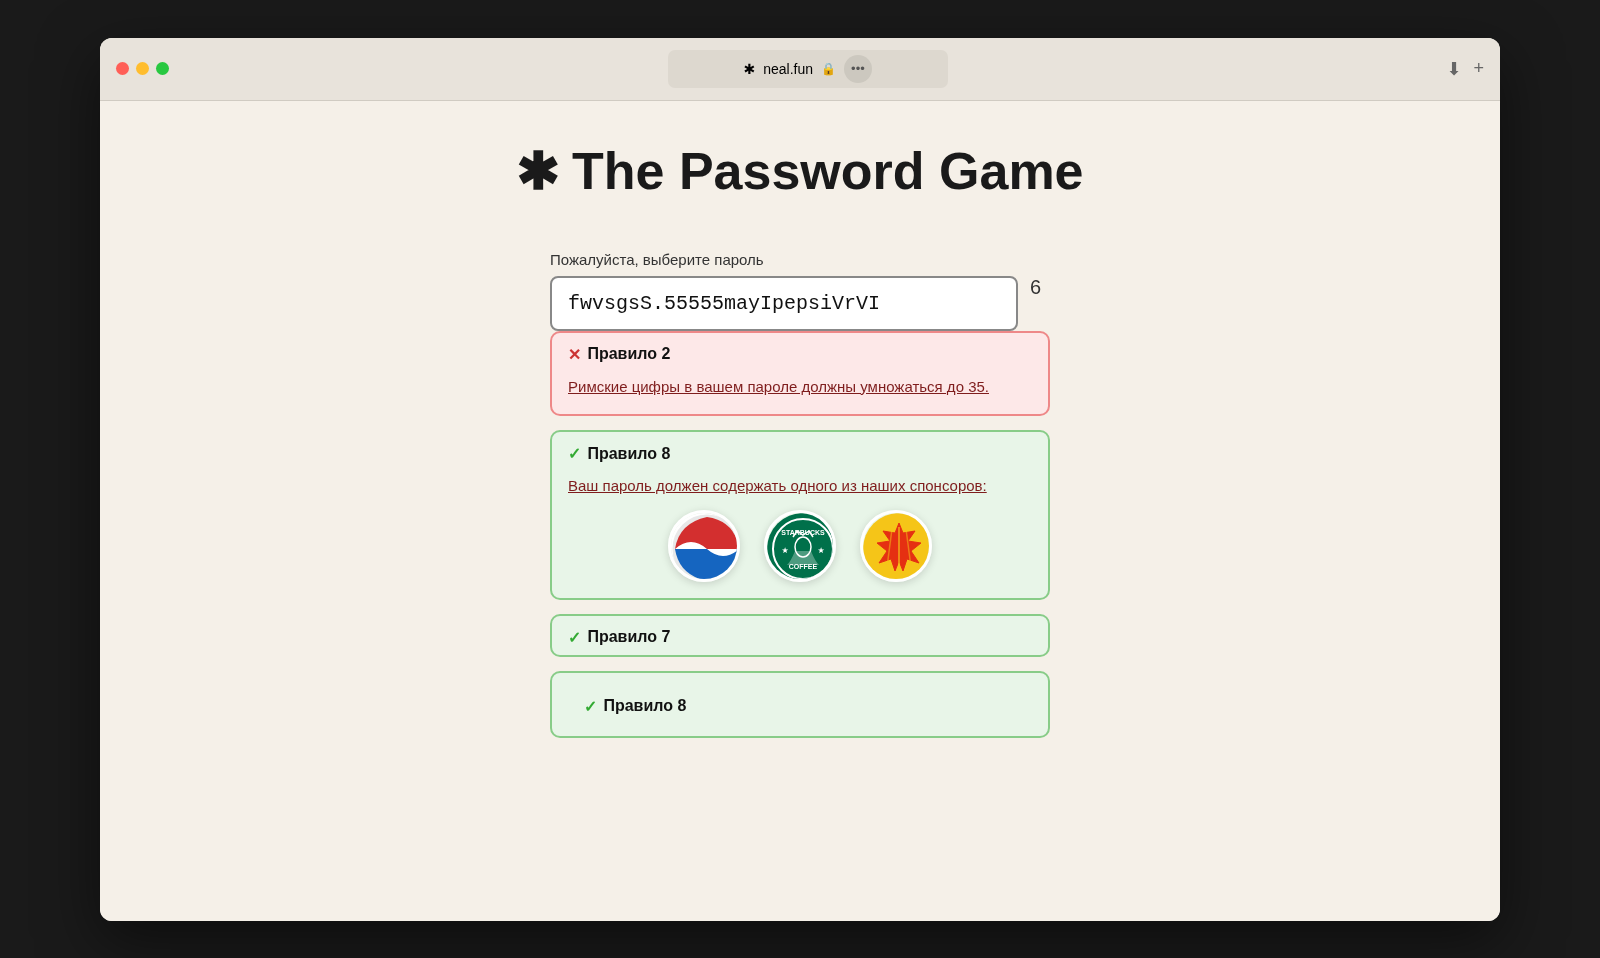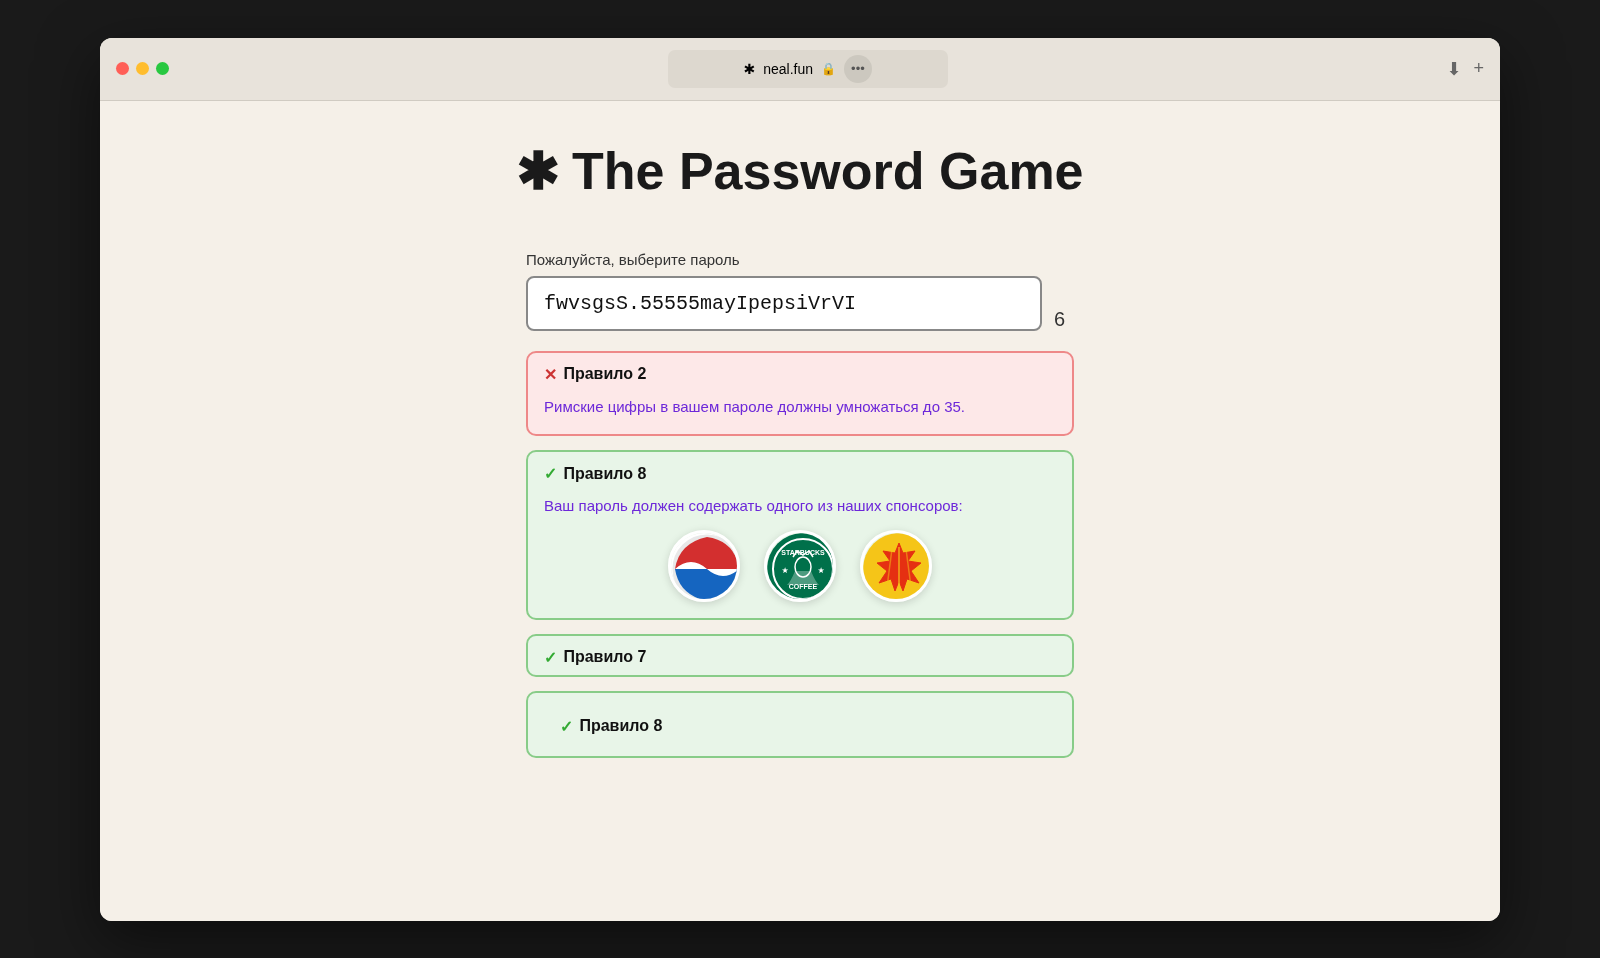--- a/index.html
+++ b/index.html
@@ -112,37 +112,36 @@
       font-size: 52px;
       font-weight: 700;
       color: #1a1a1a;
       margin-bottom: 50px;
       display: flex;
       align-items: center;
       gap: 12px;
     }
 
     .game-area {
-      width: 548px;
+      width: 500px;
       display: flex;
       flex-direction: column;
       gap: 0;
     }
 
     .password-label {
       font-size: 15px;
       color: #333;
       margin-bottom: 8px;
     }
 
     .password-input-row {
       display: flex;
-      align-items: flex-end;
+      align-items: flex-start;
       gap: 12px;
-      margin-bottom: 20px;
     }
 
     .password-input {
       flex: 1;
       border: 2px solid #888;
       border-radius: 8px;
       padding: 14px 16px;
       font-size: 20px;
       font-family: 'Courier New', monospace;
       background: white;
@@ -190,22 +189,23 @@
     }
 
     .rule-x {
       color: #c33;
       font-size: 16px;
     }
 
     .rule-body {
       padding: 4px 16px 16px;
       font-size: 15px;
-      color: #6d28d9;
+      color: #7f1d1d;
       line-height: 1.5;
+      text-decoration: underline;
     }
 
     .sponsors-row {
       display: flex;
       justify-content: center;
       gap: 24px;
       margin-top: 12px;
       align-items: center;
     }
 

